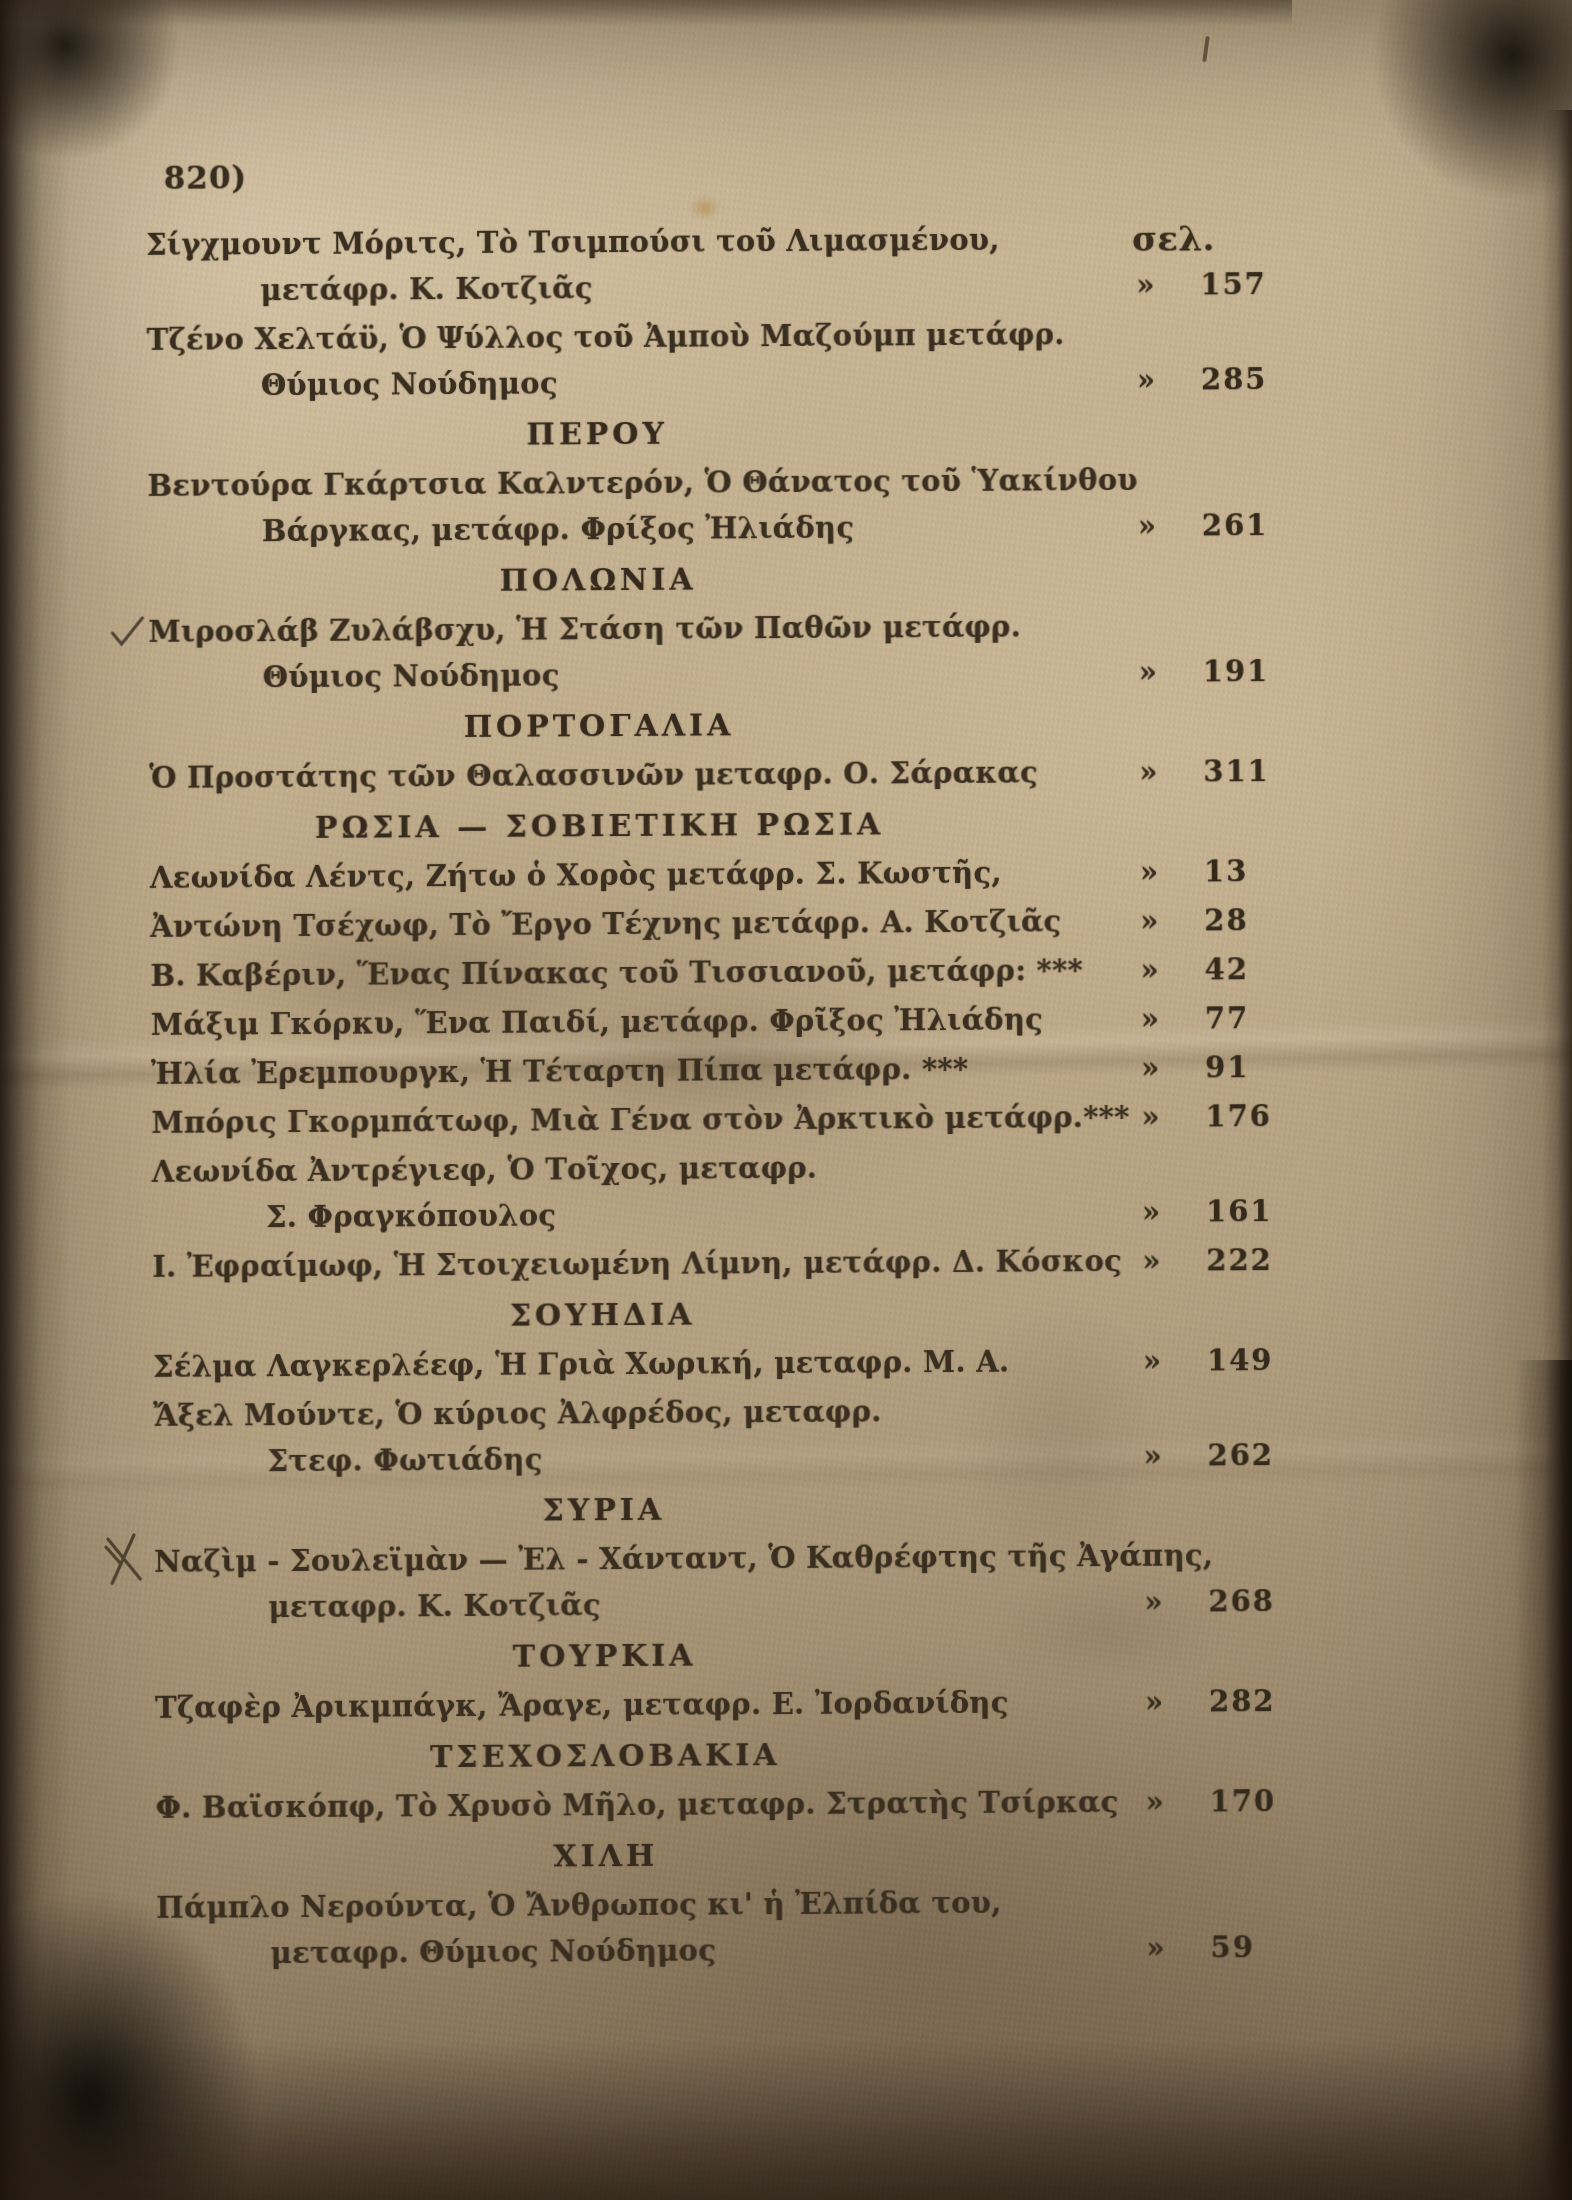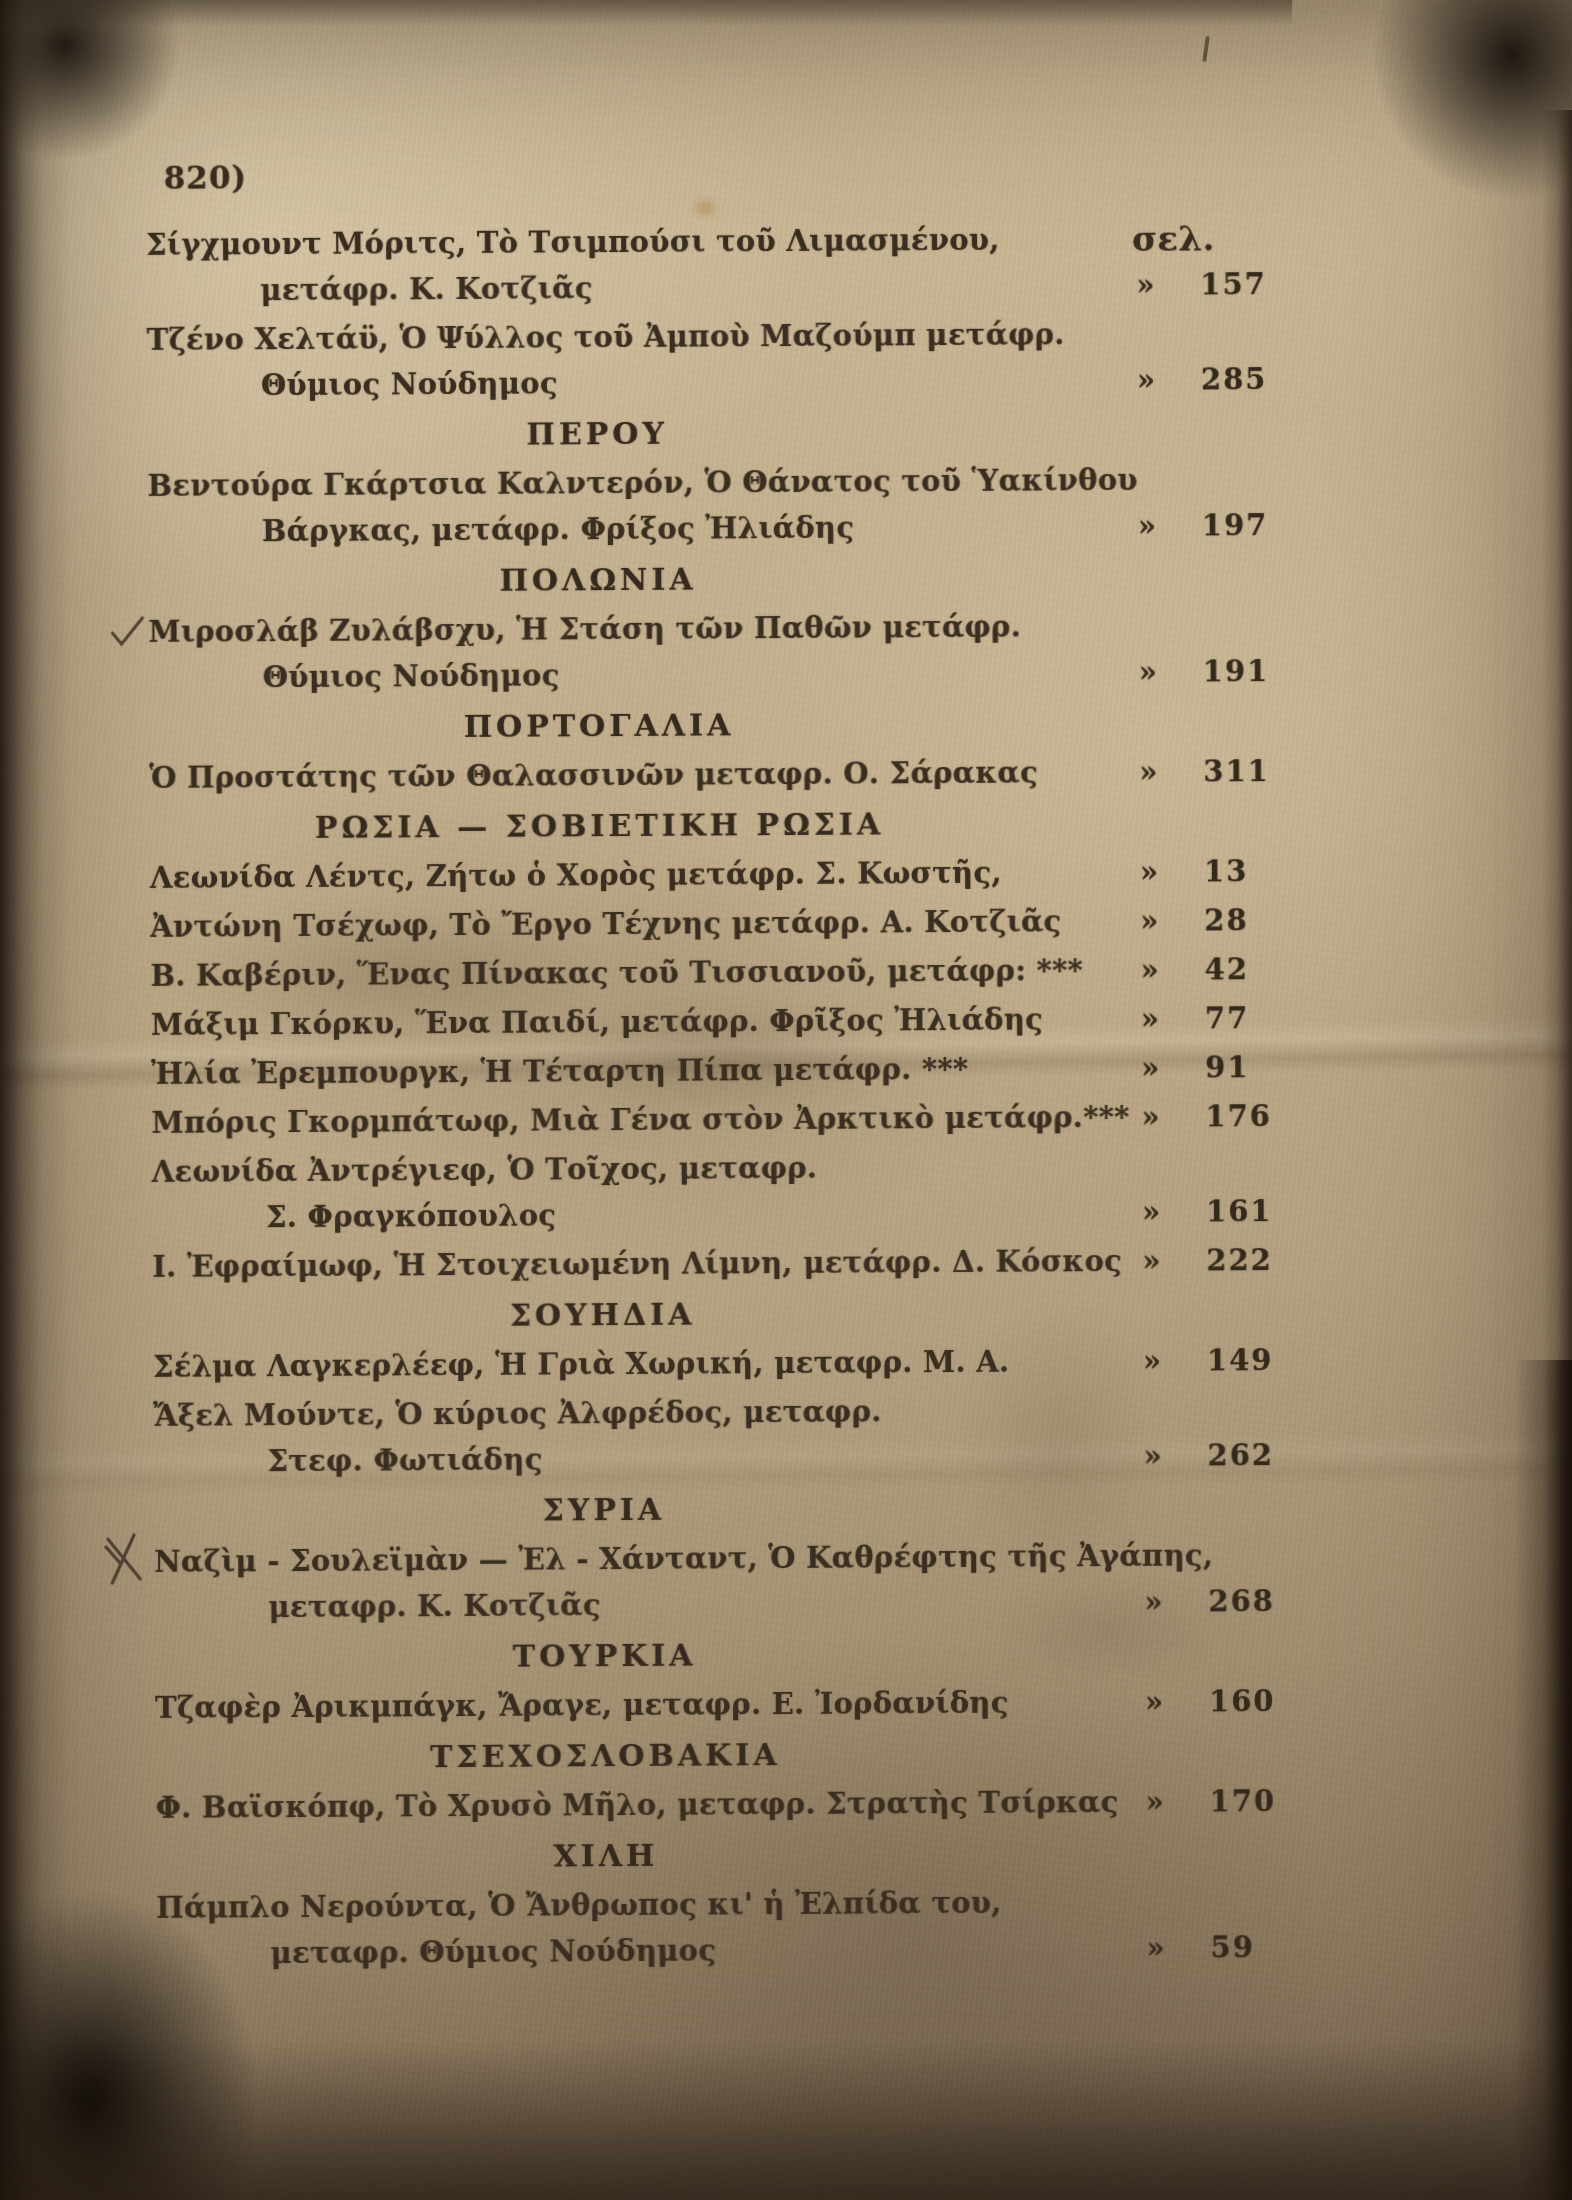--- a/index.html
+++ b/index.html
@@ -105,21 +105,21 @@
           <span class="l l1">Τζένο Χελτάϋ, Ὁ Ψύλλος τοῦ Ἀμποὺ Μαζούμπ μετάφρ.</span>
           <span class="l l2">Θύμιος Νούδημος</span>
           <span class="guil">»</span>
           <span class="pnum">285</span>
         </div>
         <div class="heading">ΠΕΡΟΥ</div>
         <div class="entry">
           <span class="l l1">Βεντούρα Γκάρτσια Καλντερόν, Ὁ Θάνατος τοῦ Ὑακίνθου</span>
           <span class="l l2">Βάργκας, μετάφρ. Φρίξος Ἠλιάδης</span>
           <span class="guil">»</span>
-          <span class="pnum">197</span>
+          <span class="pnum">261</span>
         </div>
         <div class="heading">ΠΟΛΩΝΙΑ</div>
         <div class="entry">
           <span class="l l1">Μιροσλάβ Ζυλάβσχυ, Ἡ Στάση τῶν Παθῶν μετάφρ.</span>
           <span class="l l2">Θύμιος Νούδημος</span>
           <span class="guil">»</span>
           <span class="pnum">191</span>
           <span class="mark mark-check"><svg width="38" height="34" viewBox="0 0 38 34">
               <path d="M4 18 L13 29 L34 3" fill="none" stroke="#3b3023" stroke-width="3.2" stroke-linecap="round"></path>
             </svg></span>
@@ -193,21 +193,21 @@
           <span class="mark mark-x"><svg width="48" height="52" viewBox="0 0 48 52">
               <path d="M8 6 L40 46" fill="none" stroke="#3b3023" stroke-width="3.2" stroke-linecap="round"></path>
               <path d="M34 2 L12 50" fill="none" stroke="#3b3023" stroke-width="3.2" stroke-linecap="round"></path>
               <path d="M6 14 L20 30" fill="none" stroke="#3b3023" stroke-width="3.2" stroke-linecap="round"></path>
             </svg></span>
         </div>
         <div class="heading">ΤΟΥΡΚΙΑ</div>
         <div class="entry">
           <span class="l l1">Τζαφὲρ Ἀρικμπάγκ, Ἄραγε, μεταφρ. Ε. Ἰορδανίδης</span>
           <span class="guil">»</span>
-          <span class="pnum">160</span>
+          <span class="pnum">282</span>
         </div>
         <div class="heading">ΤΣΕΧΟΣΛΟΒΑΚΙΑ</div>
         <div class="entry">
           <span class="l l1">Φ. Βαϊσκόπφ, Τὸ Χρυσὸ Μῆλο, μεταφρ. Στρατὴς Τσίρκας</span>
           <span class="guil">»</span>
           <span class="pnum">170</span>
         </div>
         <div class="heading">ΧΙΛΗ</div>
         <div class="entry">
           <span class="l l1">Πάμπλο Νερούντα, Ὁ Ἄνθρωπος κι' ἡ Ἐλπίδα του,</span>

